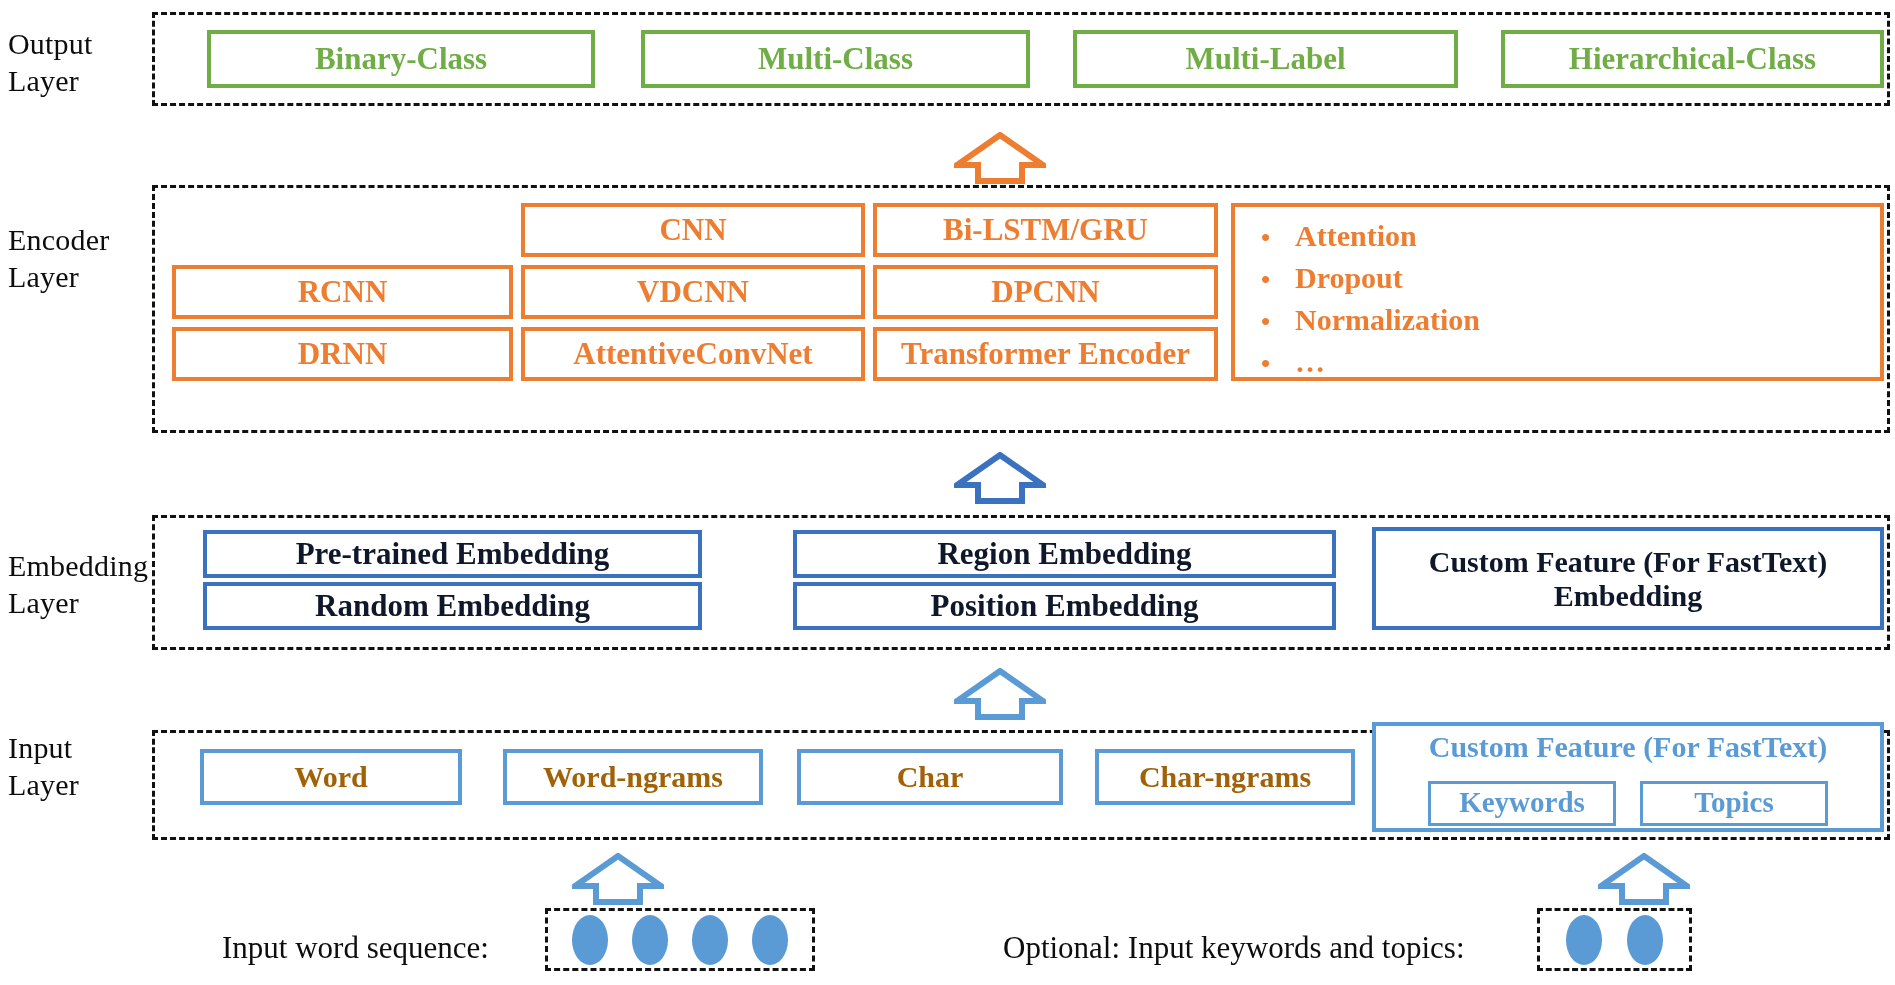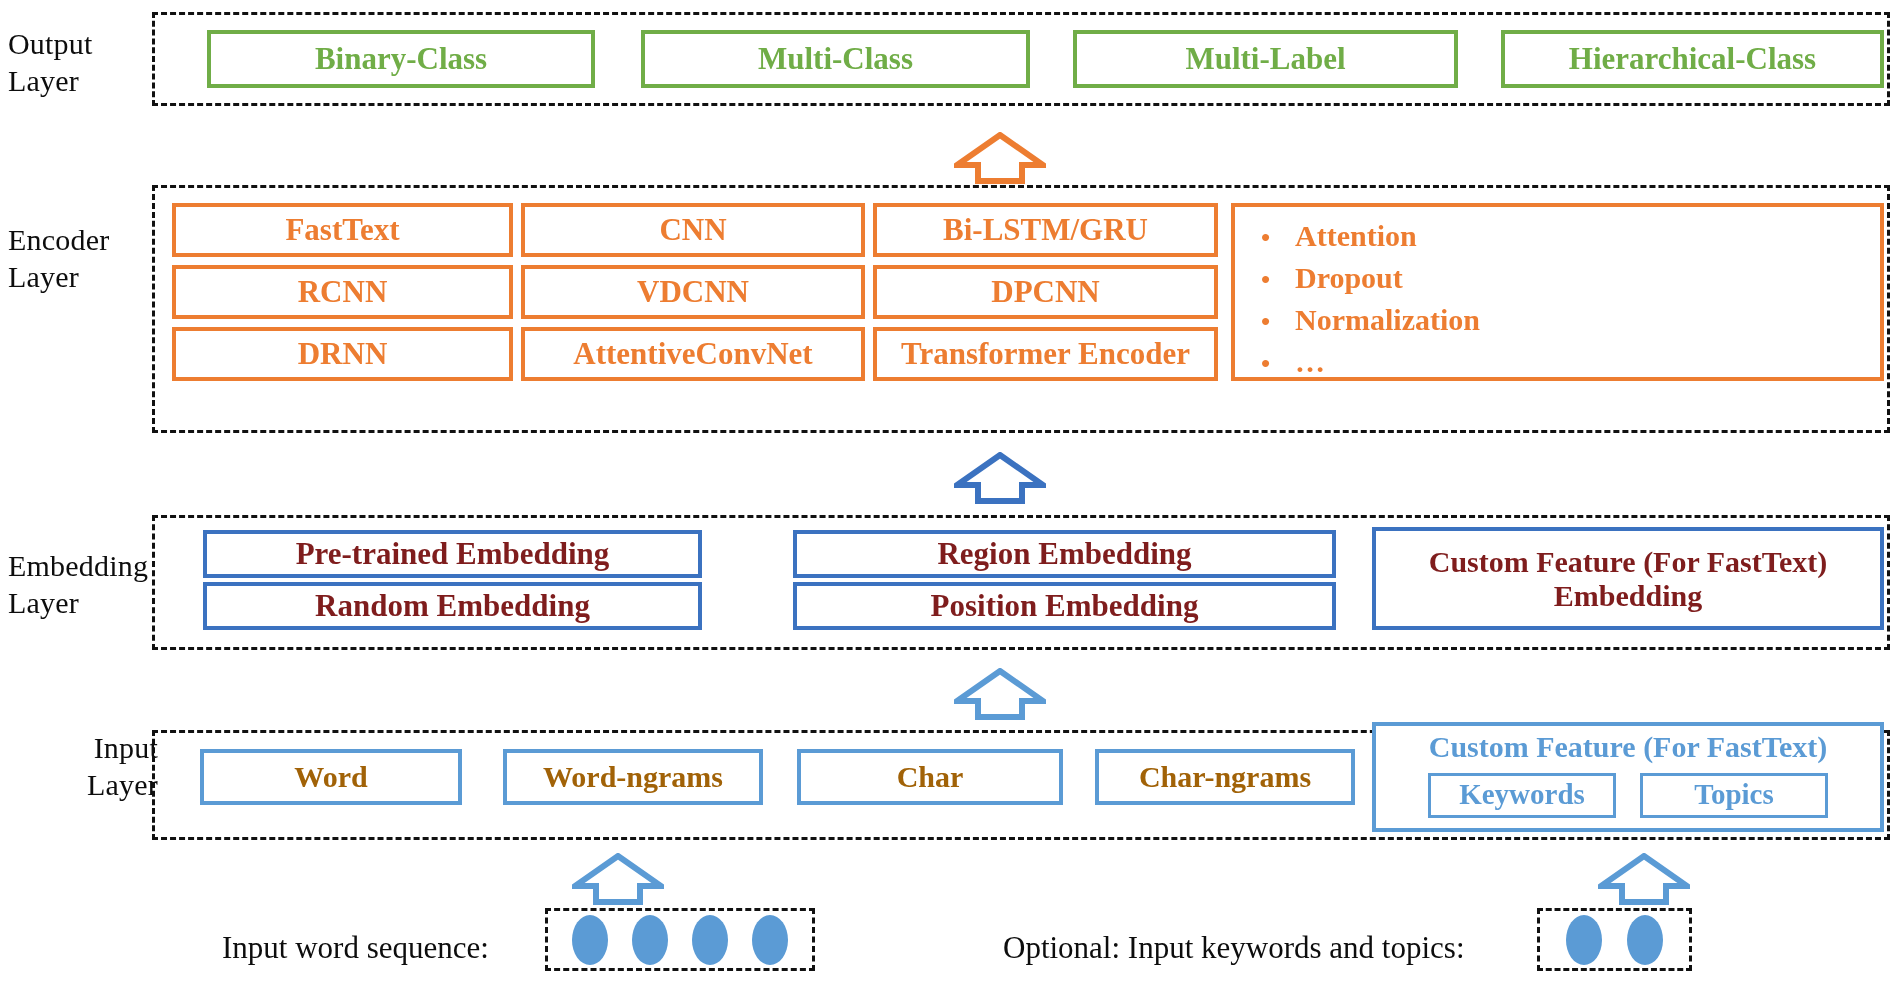--- a/index.html
+++ b/index.html
@@ -37,21 +37,21 @@
     display: flex;
     align-items: center;
     justify-content: center;
     text-align: center;
     background: #ffffff;
     font-weight: bold;
     line-height: 1.12;
   }
   .green-box { border: 4px solid #70AD47; color: #70AD47; font-size: 31px; }
   .orange-box { border: 4px solid #ED7D31; color: #ED7D31; font-size: 31px; }
-  .blue-box { border: 4px solid #3B72C0; color: #7f1d1d; font-size: 31px; }
+  .blue-box { border: 4px solid #3B72C0; color: #0f172a; font-size: 31px; }
   .lblue-box { border: 4px solid #5B9BD5; color: #a16207; font-size: 30px; }
 
   
   .bullet-box {
     position: absolute;
     border: 4px solid #ED7D31;
     background: #fff;
     color: #ED7D31;
     padding: 14px 0 0 26px;
   }
@@ -78,21 +78,21 @@
     background: #fff;
     color: #5B9BD5;
     display: flex;
     flex-direction: column;
     align-items: center;
   }
   .cf-input-title {
     font-size: 30px; font-weight: bold; line-height: 1.05;
     margin-top: 5px; white-space: nowrap;
   }
-  .cf-subrow { display: flex; gap: 24px; margin-top: 10px; }
+  .cf-subrow { display: flex; gap: 24px; margin-top: 18px; }
   .cf-sub {
     border: 3px solid #5B9BD5;
     color: #5B9BD5;
     font-size: 29px;
     font-weight: bold;
     padding: 2px 0 4px 0;
     width: 188px;
     text-align: center;
     background: #fff;
   }
@@ -139,21 +139,20 @@
 
   <svg class="arrow" style="left:954px; top:132px;" width="92" height="52" viewBox="0 0 92 52">
     <polygon points="46,3 89,33 68,33 68,49 24,49 24,33 3,33" fill="#ffffff" stroke="#ED7D31" stroke-width="6" stroke-linejoin="miter"></polygon>
   </svg>
 
   <div class="layer-label" style="left:8px; top:222px; width:150px;">Encoder
 Layer</div>
 
   <div class="dashed-box" style="left:152px; top:185px; width:1738px; height:248px;"></div>
 
-  <div class="sbox orange-box" style="left:172px; top:203px; width:341px; height:54px;">FastText</div>
   <div class="sbox orange-box" style="left:521px; top:203px; width:344px; height:54px;">CNN</div>
   <div class="sbox orange-box" style="left:873px; top:203px; width:345px; height:54px;">Bi-LSTM/GRU</div>
 
   <div class="sbox orange-box" style="left:172px; top:265px; width:341px; height:54px;">RCNN</div>
   <div class="sbox orange-box" style="left:521px; top:265px; width:344px; height:54px;">VDCNN</div>
   <div class="sbox orange-box" style="left:873px; top:265px; width:345px; height:54px;">DPCNN</div>
 
   <div class="sbox orange-box" style="left:172px; top:327px; width:341px; height:54px;">DRNN</div>
   <div class="sbox orange-box" style="left:521px; top:327px; width:344px; height:54px;">AttentiveConvNet</div>
   <div class="sbox orange-box" style="left:873px; top:327px; width:345px; height:54px;">Transformer Encoder</div>
@@ -194,21 +193,21 @@
 
   <div class="sbox blue-box" style="left:1372px; top:527px; width:512px; height:103px; flex-direction:column; font-size:30px;">
     <span>Custom Feature (For FastText)</span>
     <span>Embedding</span>
   </div>
 
   <svg class="arrow" style="left:954px; top:668px;" width="92" height="52" viewBox="0 0 92 52">
     <polygon points="46,3 89,33 68,33 68,49 24,49 24,33 3,33" fill="#ffffff" stroke="#5B9BD5" stroke-width="6" stroke-linejoin="miter"></polygon>
   </svg>
 
-  <div class="layer-label" style="left:8px; top:730px; width:150px;text-align:right;">Input
+  <div class="layer-label" style="left:8px; top:730px; width:150px;">Input
 Layer</div>
 
   <div class="dashed-box" style="left:152px; top:730px; width:1738px; height:110px;"></div>
 
   <div class="sbox lblue-box" style="left:200px; top:749px; width:262px; height:56px;">Word</div>
   <div class="sbox lblue-box" style="left:797px; top:749px; width:266px; height:56px;">Char</div>
   <div class="sbox lblue-box" style="left:503px; top:749px; width:260px; height:56px;">Word-ngrams</div>
   <div class="sbox lblue-box" style="left:1095px; top:749px; width:260px; height:56px;">Char-ngrams</div>
 
   <div class="cf-input" style="left:1372px; top:722px; width:512px; height:110px;">

